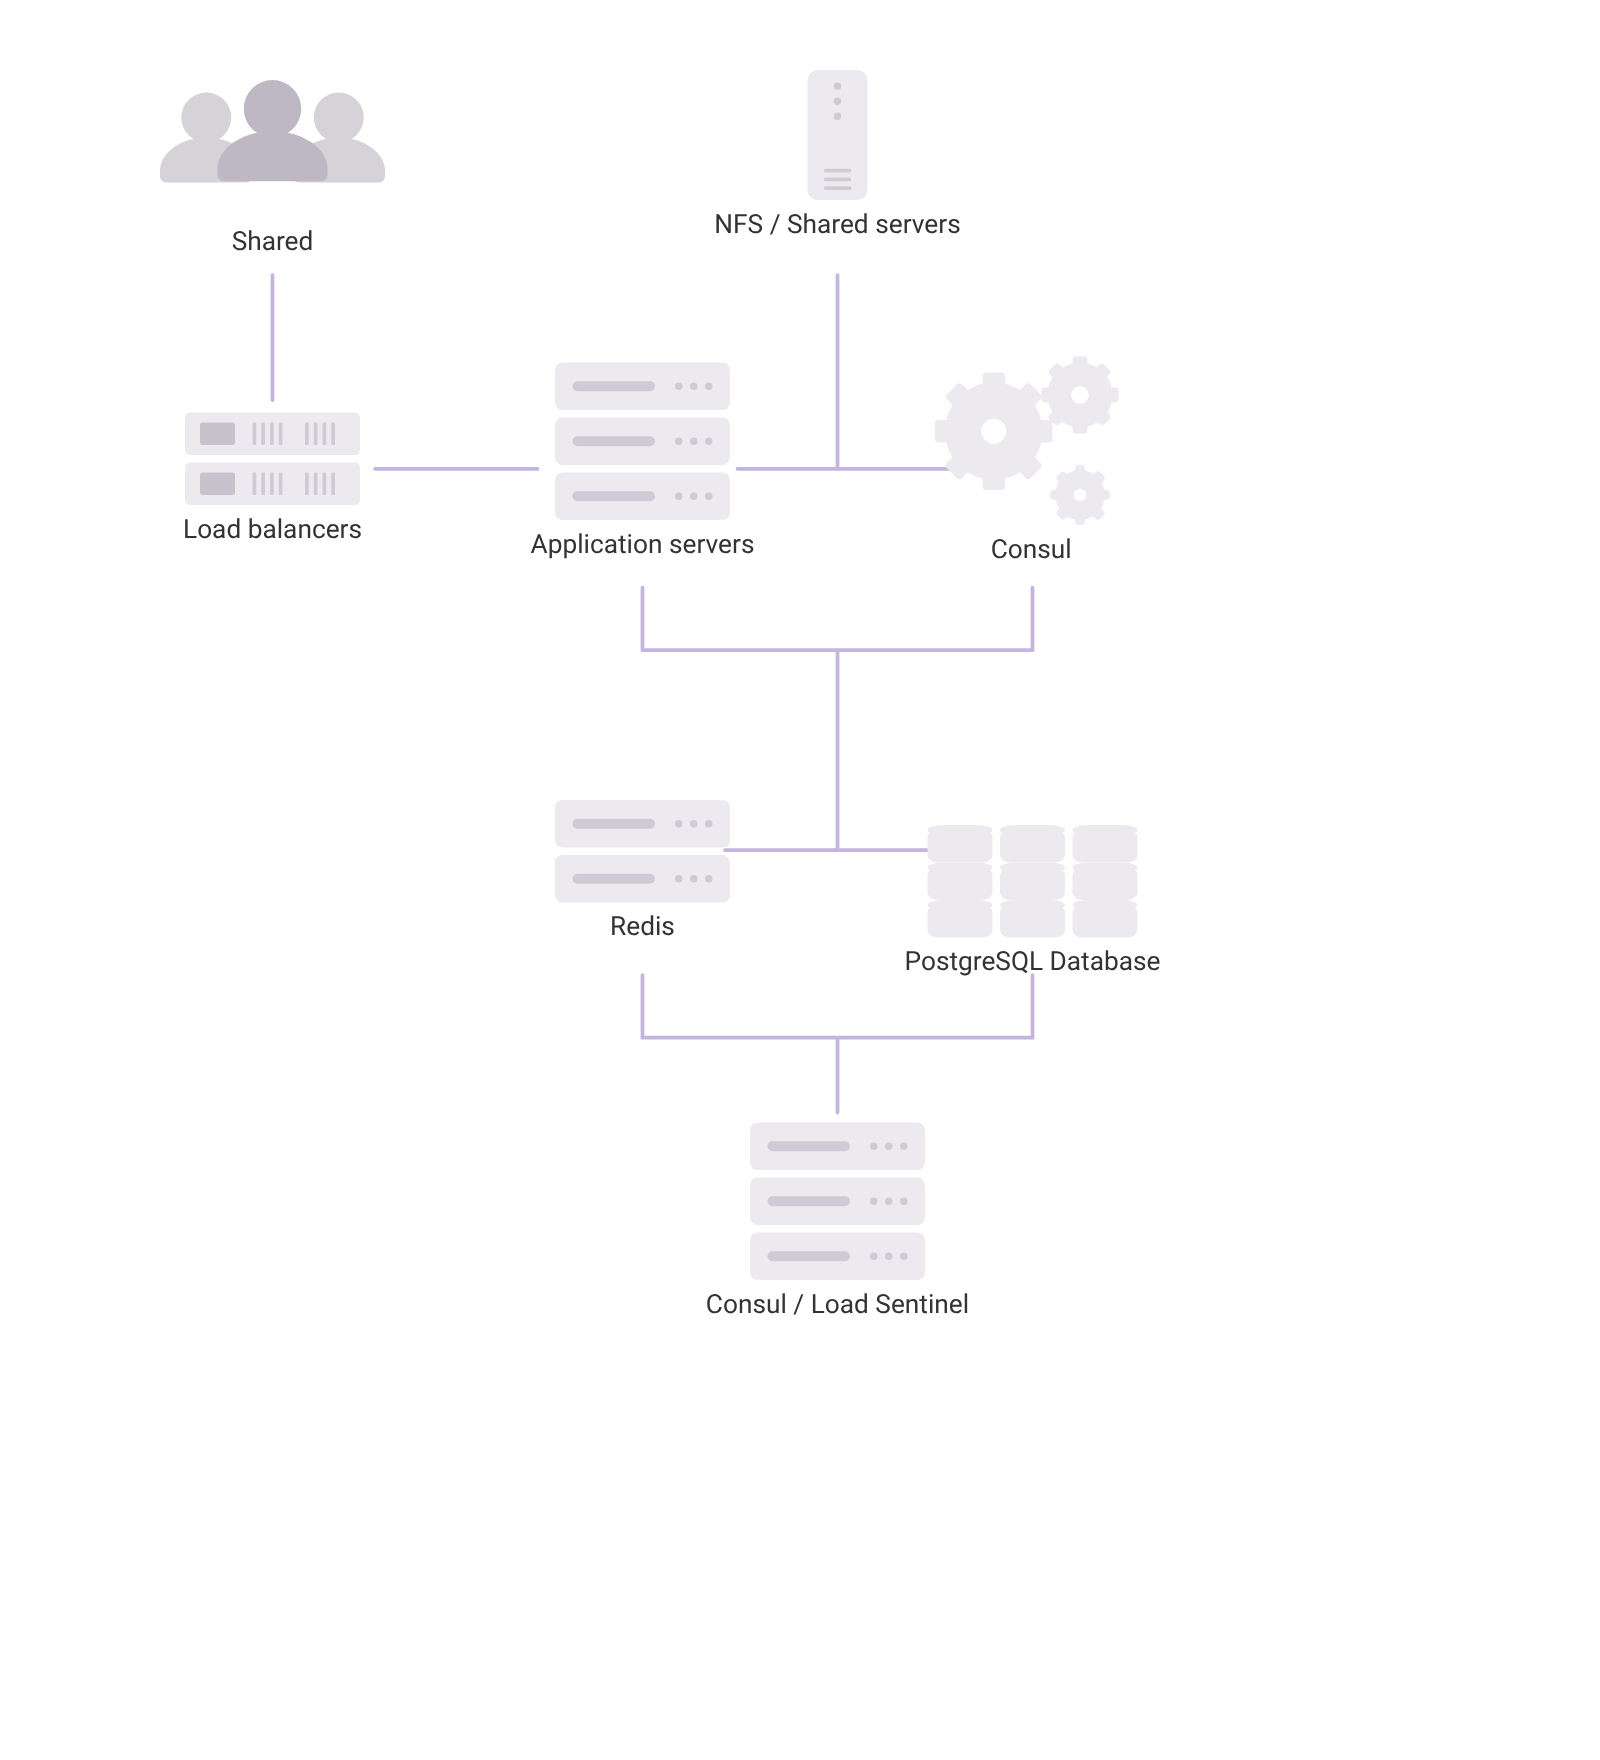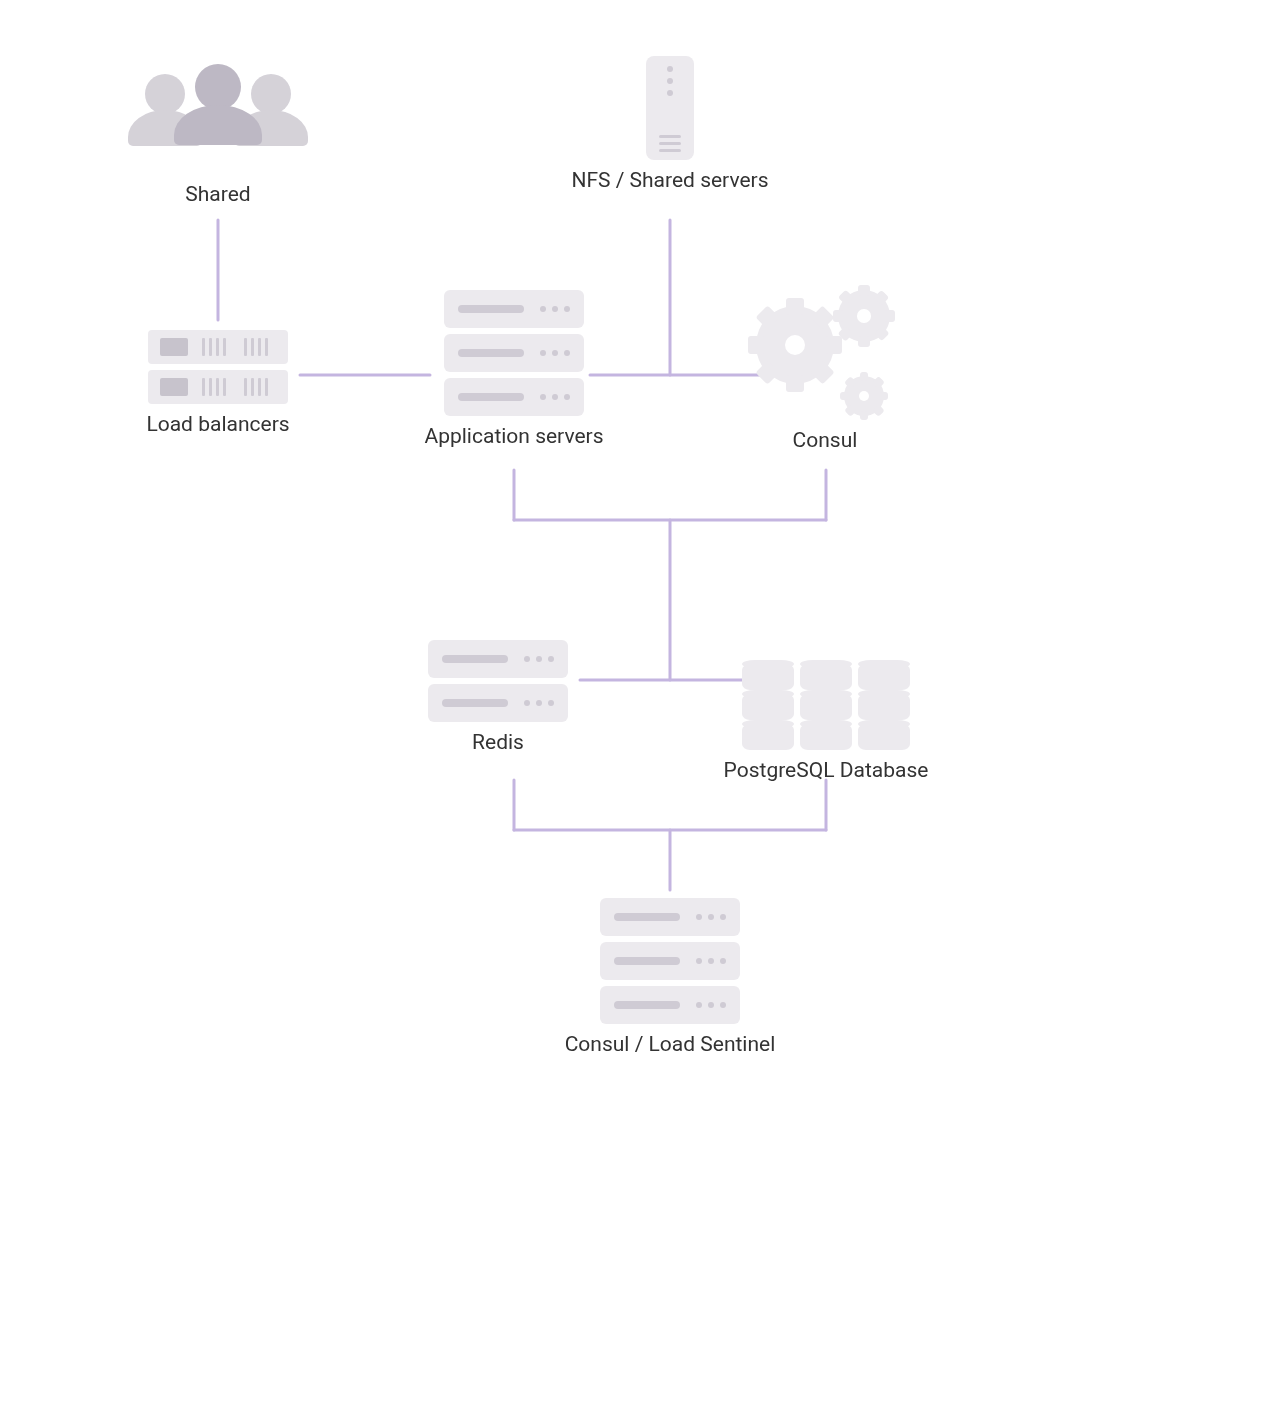--- a/index.html
+++ b/index.html
@@ -299,21 +299,21 @@
         <div class="tooth t4"></div>
         <div class="tooth t5"></div>
         <div class="tooth t6"></div>
         <div class="tooth t7"></div>
         <div class="tooth t8"></div>
       </div>
   </div>
   <div class="label">Consul</div>
 </div>
 
-<div class="node" style="left:428px; top:640px; width:140px;">
+<div class="node" style="left:444px; top:640px; width:140px;">
   <div class="server-stack">
     <div class="server-unit">
         <div class="slot"></div>
         <div class="dots">
           <div class="d"></div>
           <div class="d"></div>
           <div class="d"></div>
         </div>
       </div>
     <div class="server-unit">

